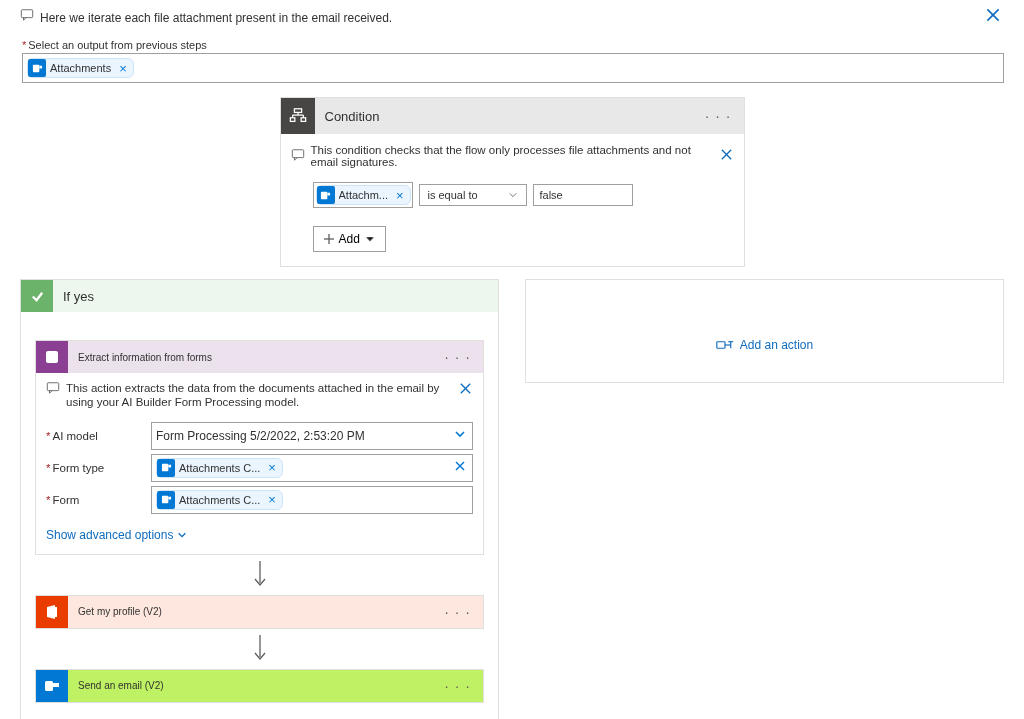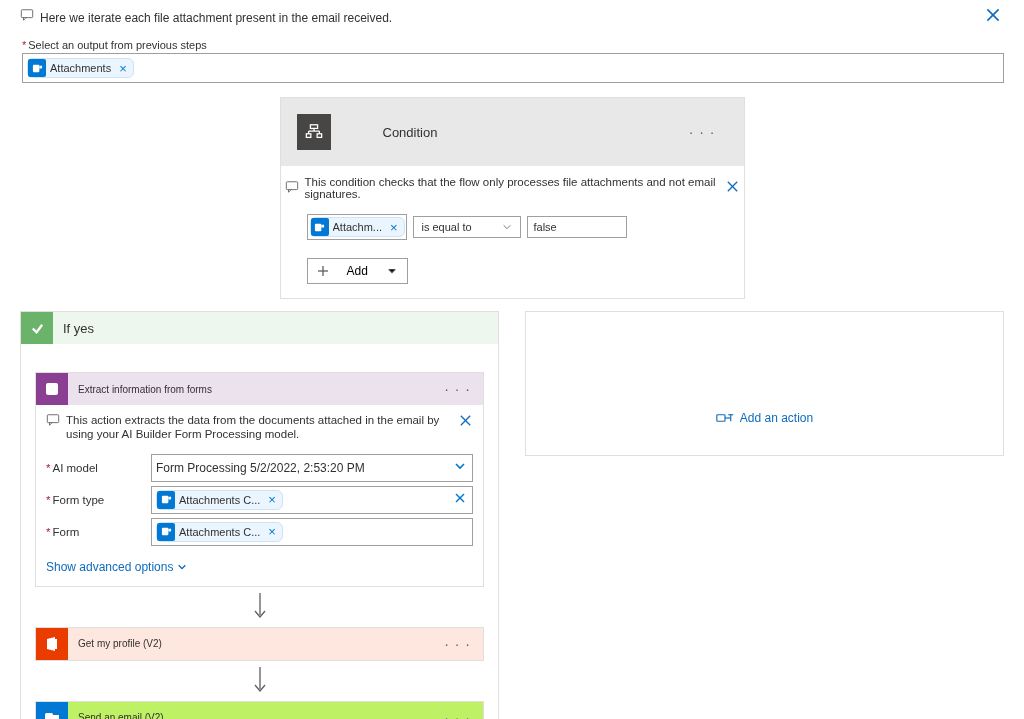--- a/index.html
+++ b/index.html
@@ -15,38 +15,38 @@
   .select-label .req { color: #a4262c; margin-right: 2px; }
   .select-box { margin: 0 20px 14px 22px; border: 1px solid #a19f9d; background: #fff; padding: 4px; display: flex; align-items: center; }
 
   .token { display: inline-flex; align-items: center; background: #eaf5ff; border: 1px solid #cde3f7; border-radius: 6px; padding: 0 2px 0 0; font-size: 11px; }
   .token .ticon { width: 18px; height: 18px; background: #0078d4; color: #fff; display: inline-flex; align-items: center; justify-content: center; border-radius: 2px; margin-right: 4px; }
   .token .ticon svg { width: 11px; height: 11px; fill: #fff; }
   .token .tx { margin-right: 4px; max-width: 90px; white-space: nowrap; overflow: hidden; text-overflow: ellipsis; }
   .token .tdel { cursor: pointer; color: #0078d4; font-size: 13px; padding: 0 4px; font-weight: 200; }
 
   .condition-card { width: 465px; margin: 6px auto 12px; border: 1px solid #e1dfdd; }
-  .condition-head { background: #e8e8e8; display: flex; align-items: center; padding: 16px; gap: 42px; }
+  .condition-head { background: #e8e8e8; display: flex; align-items: center; padding: 0; }
   .condition-head .cicon { width: 34px; height: 36px; background: #484644; display: flex; align-items: center; justify-content: center; }
   .condition-head .cicon svg { width: 18px; height: 18px; stroke: #fff; fill: none; }
   .condition-head .ctitle { flex: 1; padding-left: 10px; font-size: 13px; }
   .ellipsis { padding: 0 12px; letter-spacing: 1px; color: #605e5c; cursor: pointer; font-size: 14px; }
 
-  .condition-body { padding: 8px 4px 14px; }
+  .condition-body { padding: 8px 10px 14px; }
   .cond-desc-row { display: flex; align-items: center; position: relative; padding: 2px 0 14px; }
   .cond-desc-row .dtxt { flex: 1; margin-left: 6px; font-size: 11.5px; }
   .cond-close { cursor: pointer; }
   .cond-close svg { width: 15px; height: 15px; stroke: #0f6cbd; }
 
   .rule-row { display: flex; gap: 6px; margin: 0 22px 18px 22px; align-items: center; }
   .rule-left { width: 100px; border: 1px solid #a19f9d; padding: 2px; display: flex; align-items: center; }
   .rule-op { width: 108px; border: 1px solid #a19f9d; padding: 4px 8px; font-size: 11px; display: flex; justify-content: space-between; align-items: center; cursor: pointer; }
   .rule-val { width: 100px; border: 1px solid #a19f9d; padding: 4px 6px; font-size: 11px; }
 
-  .add-btn { margin-left: 22px; border: 1px solid #a19f9d; background: #fff; padding: 5px 10px; font-size: 12px; cursor: pointer; display: inline-flex; align-items: center; gap: 19px; }
+  .add-btn { margin-left: 22px; border: 1px solid #a19f9d; background: #fff; padding: 5px 10px; font-size: 12px; cursor: pointer; display: inline-flex; align-items: center; gap: 5px; }
   .add-btn svg { width: 10px; height: 10px; stroke: #605e5c; }
 
   .branches { display: flex; gap: 26px; margin: 0 20px; align-items: flex-start; }
   .branch { flex: 1; border: 1px solid #e1dfdd; background: #fff; }
   .branch-head { display: flex; align-items: center; height: 32px; }
   .byes { background: #edf7ed; }
   .bno { background: #fdefee; }
   .bcheck { width: 32px; height: 32px; display: flex; align-items: center; justify-content: center; }
   .byes .bcheck { background: #6bb26b; }
   .bno .bcheck { background: #e57373; }
@@ -77,21 +77,21 @@
   .finput .chev svg { width: 12px; height: 12px; stroke: #0078d4; fill: none; }
   .finput .clear-x { position: absolute; right: 6px; cursor: pointer; }
   .finput .clear-x svg { width: 12px; height: 12px; stroke: #0078d4; }
 
   .adv-link { color: #0f6cbd; font-size: 12px; margin-top: 10px; display: inline-flex; align-items: center; gap: 4px; cursor: pointer; }
   .adv-link svg { width: 10px; height: 10px; stroke: #0f6cbd; fill: none; }
 
   .arrow-down { display:flex; justify-content:center; margin: 6px 0; }
   .arrow-down svg { width: 20px; height: 28px; stroke: #605e5c; fill: none; }
 
-  .add-action { color: #0f6cbd; font-size: 12px; display: flex; align-items: center; justify-content: center; gap: 6px; margin-top: 71px; cursor: pointer; }
+  .add-action { color: #0f6cbd; font-size: 12px; display: flex; align-items: center; justify-content: center; gap: 6px; margin-top: 30px; cursor: pointer; }
   .add-action .aicon { display: inline-flex; }
   .add-action svg { width: 18px; height: 14px; stroke: #0f6cbd; fill: none; }
 
 </style>
 </head>
 <body>
 
 <div class="top-bar">
   <span class="comment-icon">
     <svg viewBox="0 0 16 16">

